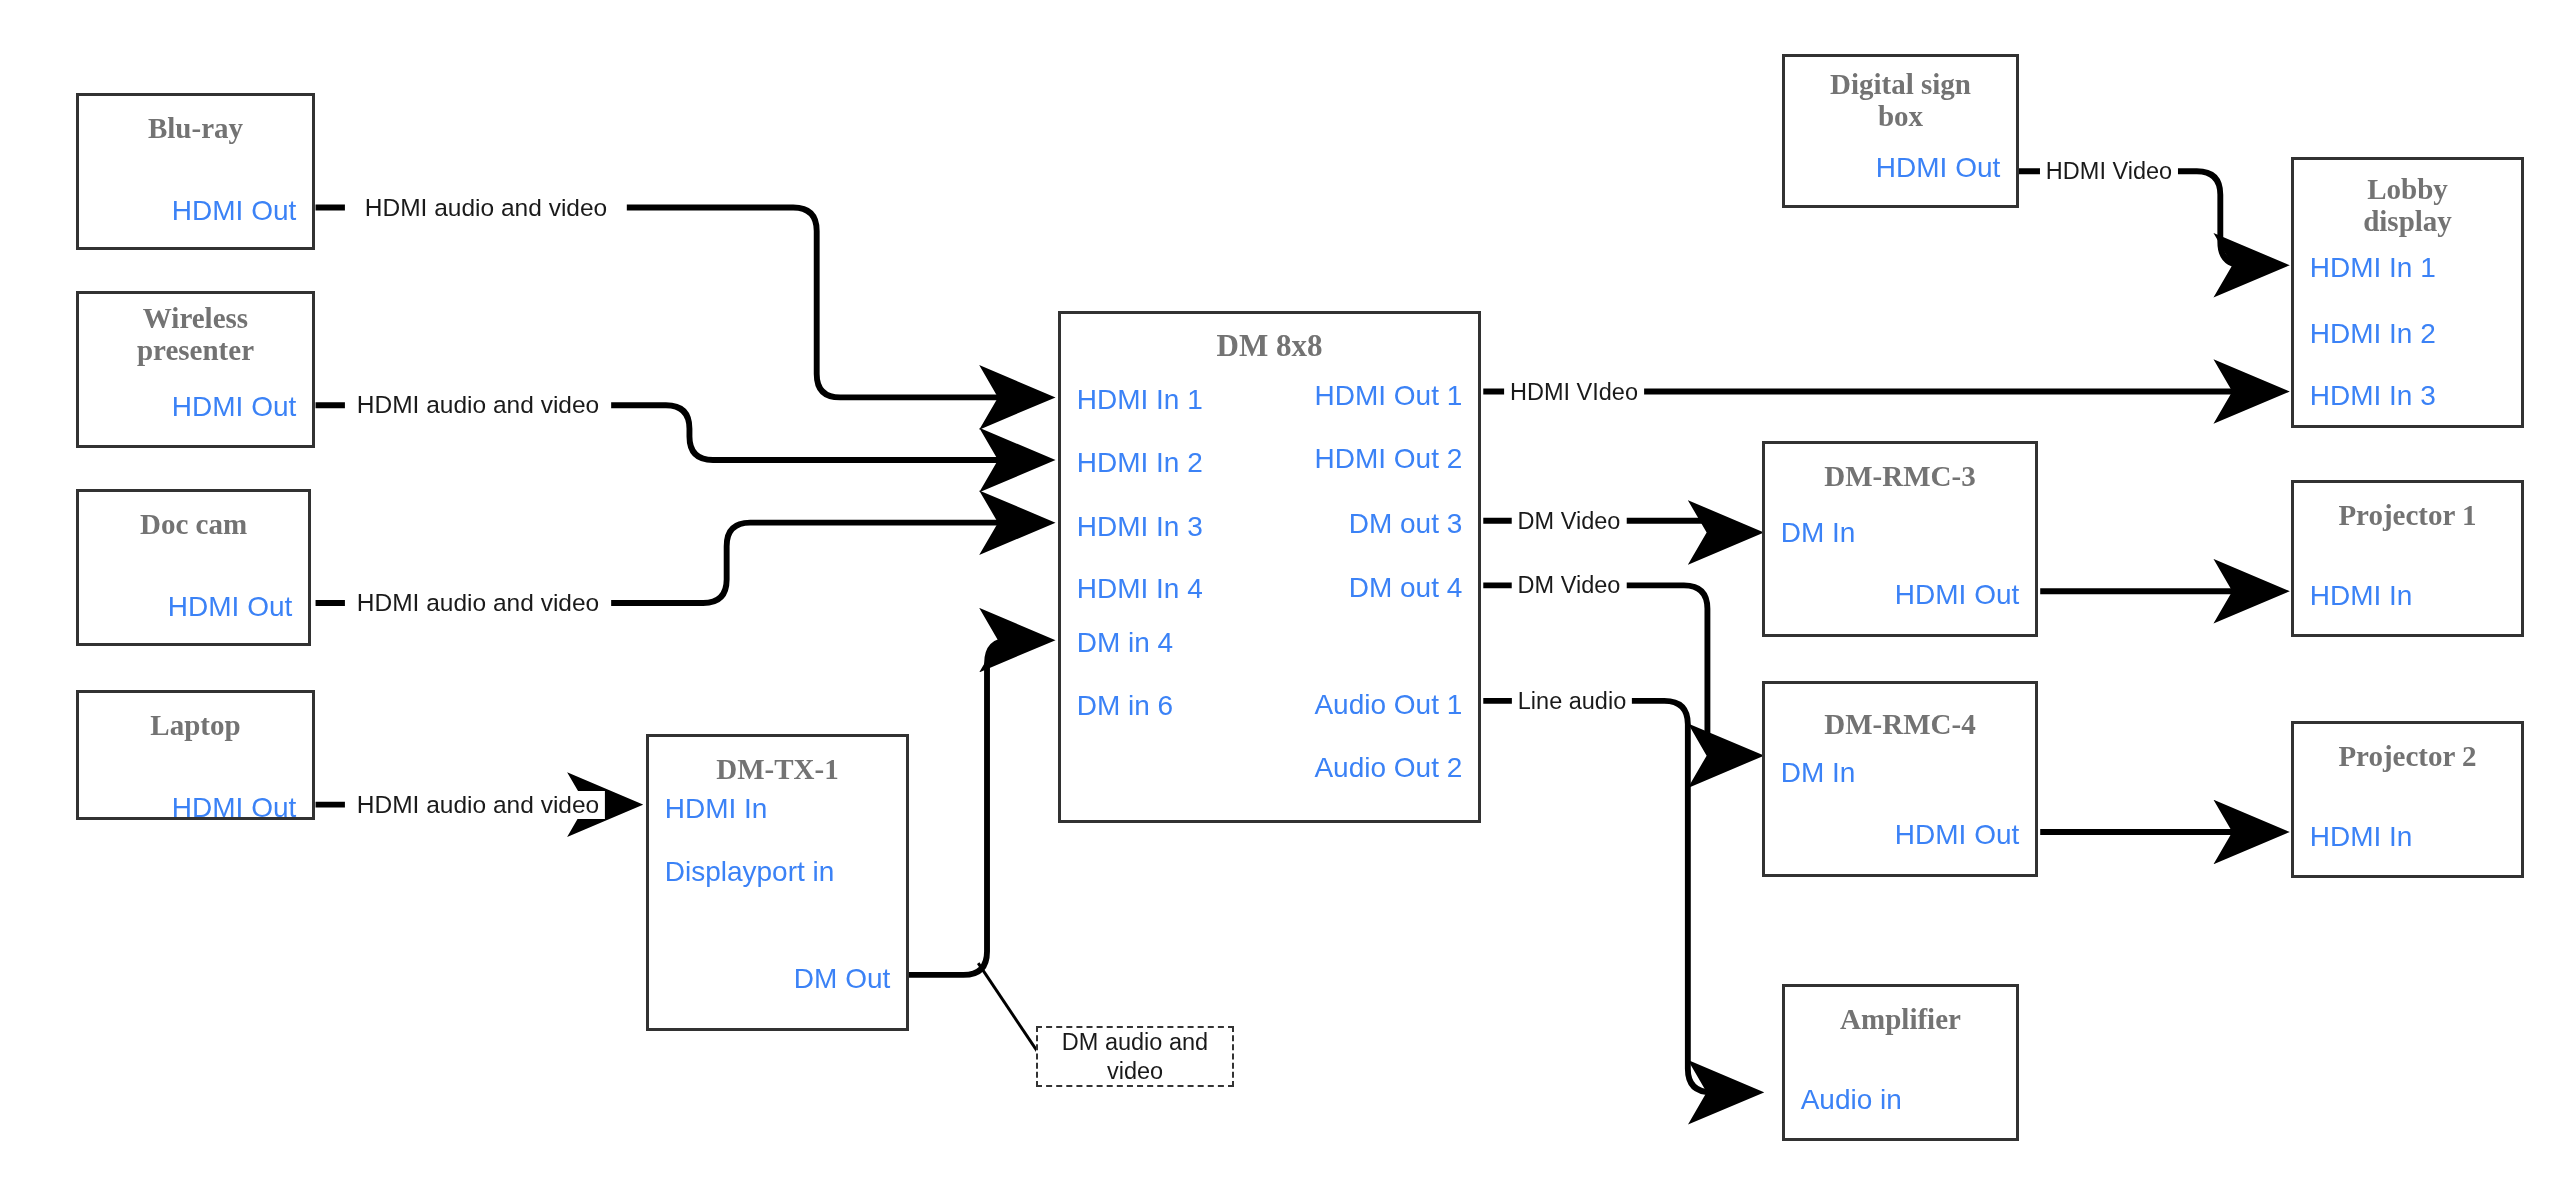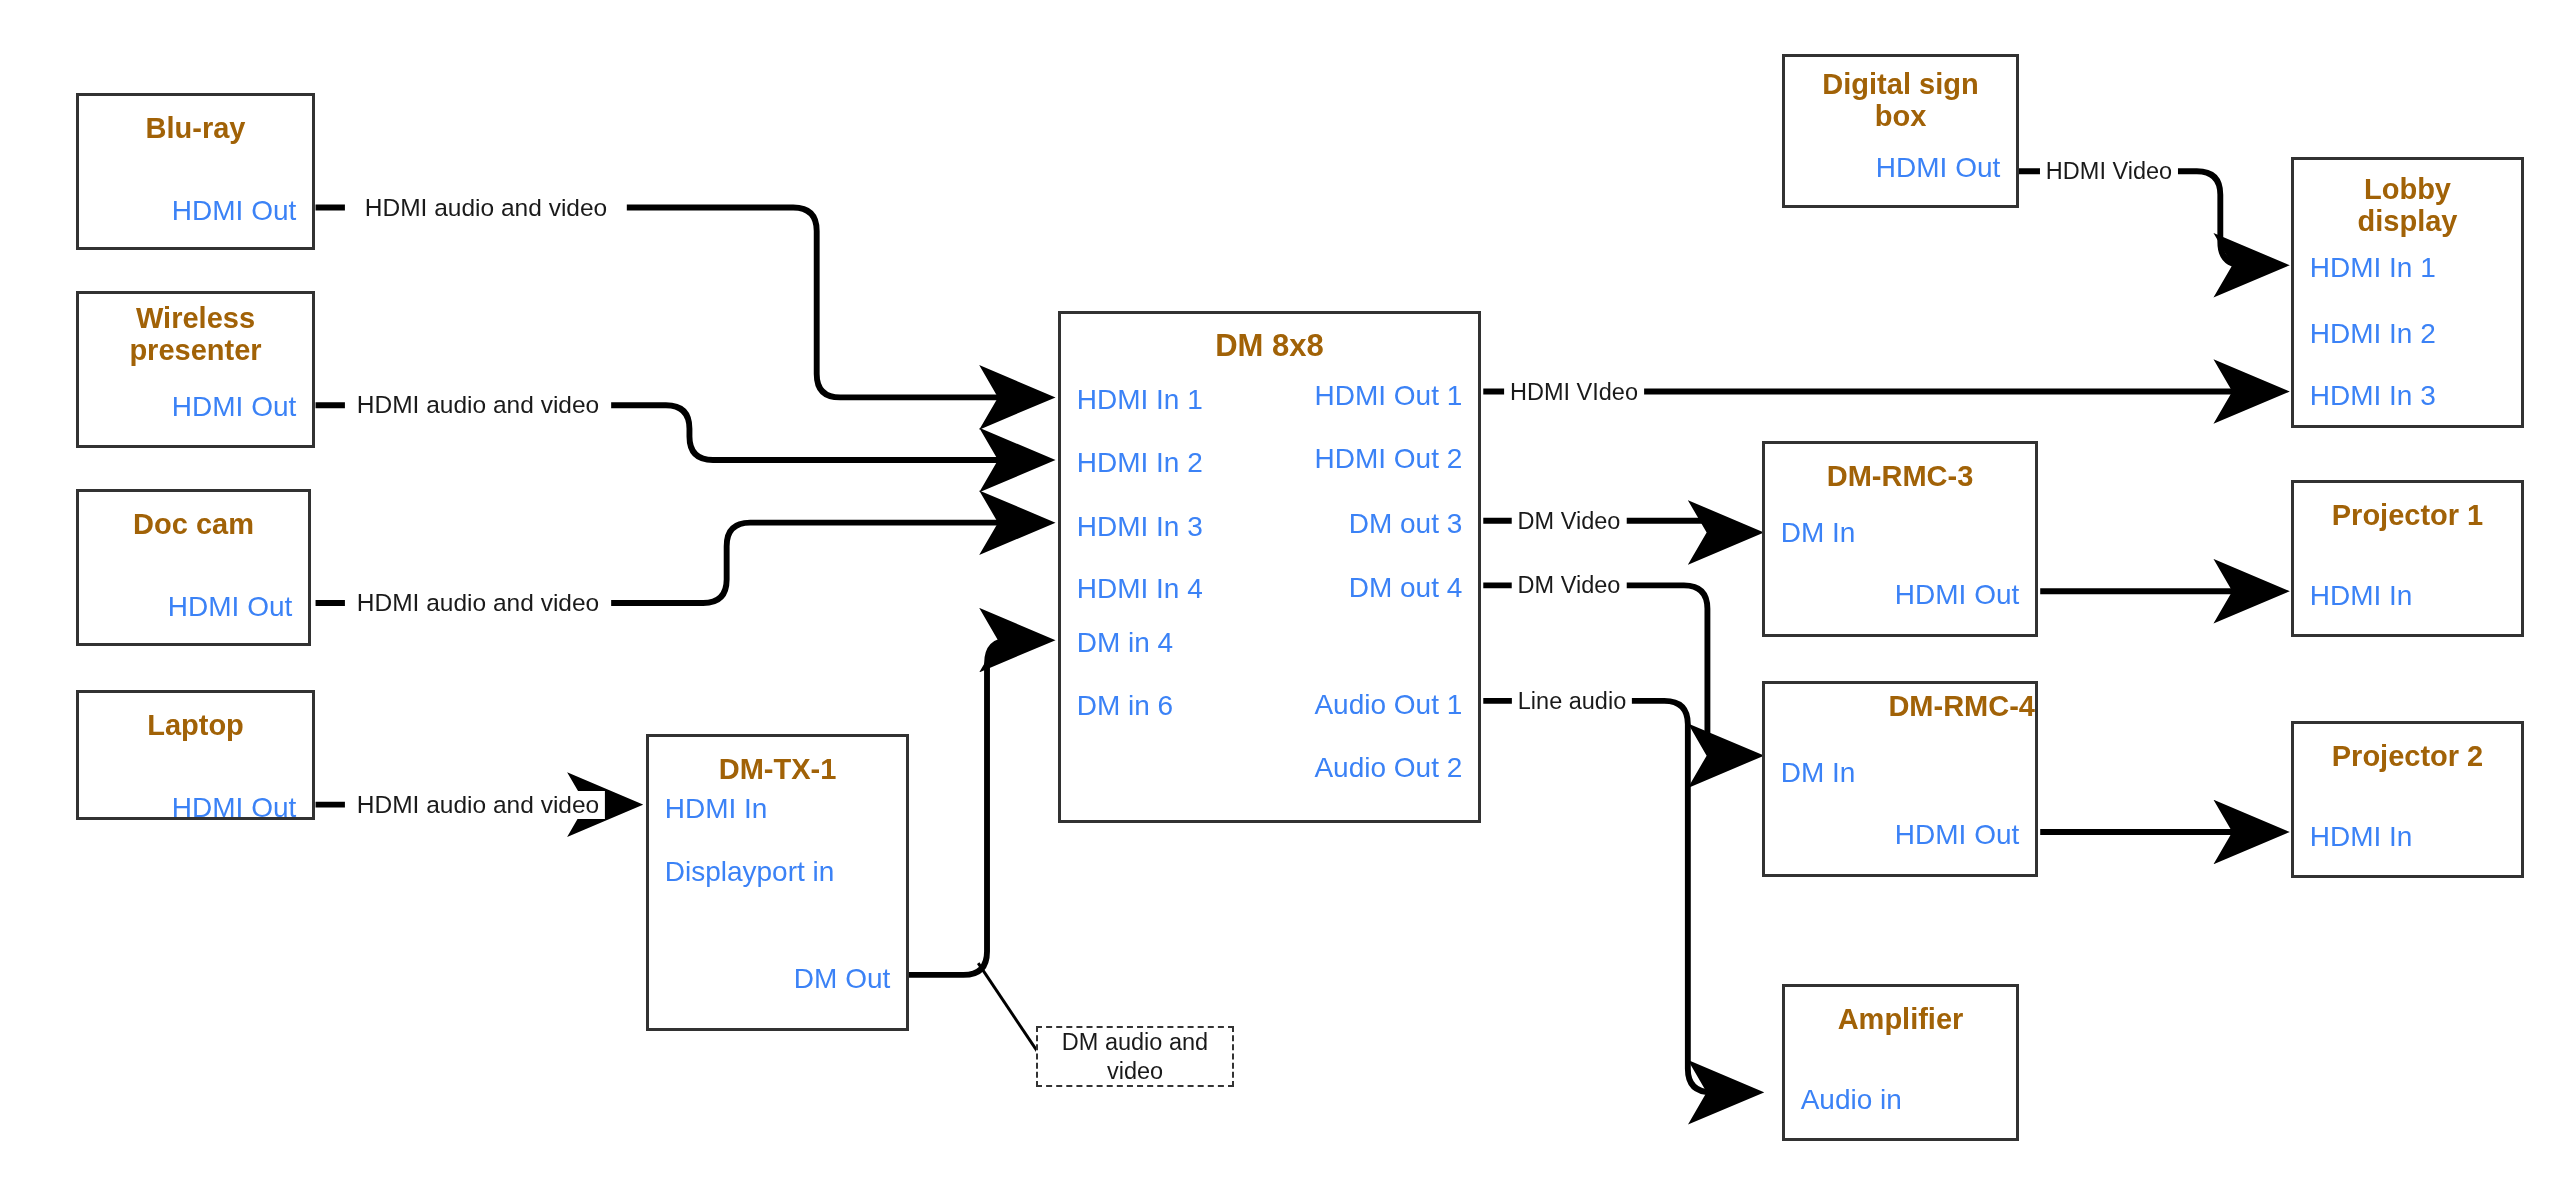--- a/index.html
+++ b/index.html
@@ -1,21 +1,21 @@
 <!DOCTYPE html>
 <html><head>
 <meta charset="utf-8">
 <title>AV Signal Flow Diagram</title>
 <style>
   html,body{margin:0;padding:0;background:#ffffff;}
   body{font-family:"Liberation Sans", sans-serif;}
   #stage{position:relative;width:2576px;height:1201px;background:#ffffff;overflow:hidden;}
   svg#wires{position:absolute;left:0;top:0;width:2576px;height:1201px;}
   .node{position:absolute;box-sizing:border-box;background:#ffffff;border:3.9px solid #323232;}
-  .node .title{text-align:center;font-weight:bold;font-size:29px;color:#a16207;line-height:1.12;}
+  .node .title{text-align:center;font-weight:bold;font-size:29px;color:#737373;line-height:1.12;font-family:Liberation Serif, serif;}
   .port{font-size:28px;color:#3b82f6;line-height:1.1;position:absolute;white-space:nowrap;}
   .port.left{left:15.7px;}
   .port.right{right:15.7px;}
   .note{position:absolute;box-sizing:border-box;background:#ffffff;border:2px dashed #333333;
         display:flex;align-items:center;justify-content:center;text-align:center;
         font-size:23.5px;color:#1a1a1a;line-height:1.2;padding:3.9px 7.8px;}
   .wlabel{position:absolute;font-size:24.5px;color:#1a1a1a;white-space:nowrap;
           background:#ffffff;padding:0 5.9px;transform:translate(-50%,-50%);}
   .wlabel.sm{font-size:23.5px;}
 </style>
@@ -118,21 +118,21 @@
     <div class="port left" style="top:221px;">HDMI In 3</div>
   </div>
 
   <div class="node" style="left:1762px;top:441px;width:276px;height:196px;">
     <div class="title" style="margin-top:15.7px;">DM-RMC-3</div>
     <div class="port left" style="top:74px;">DM In</div>
     <div class="port right" style="top:136px;">HDMI Out</div>
   </div>
 
   <div class="node" style="left:1762px;top:681px;width:276px;height:196px;">
-    <div class="title" style="margin-top:6px;text-align:right;">DM-RMC-4</div>
+    <div class="title" style="margin-top:24px;">DM-RMC-4</div>
     <div class="port left" style="top:74px;">DM In</div>
     <div class="port right" style="top:136px;">HDMI Out</div>
   </div>
 
   <div class="node" style="left:2291px;top:480px;width:233px;height:157px;">
     <div class="title" style="margin-top:15.7px;">Projector 1</div>
     <div class="port left" style="top:98px;">HDMI In</div>
   </div>
 
   <div class="node" style="left:2291px;top:721px;width:233px;height:157px;">

